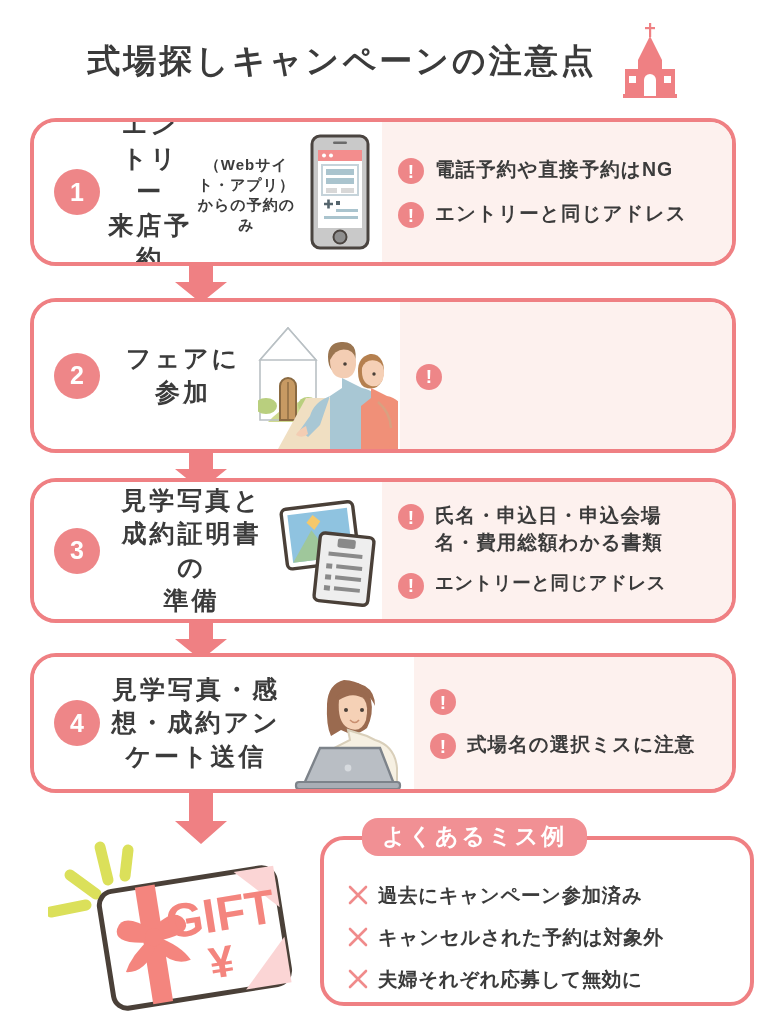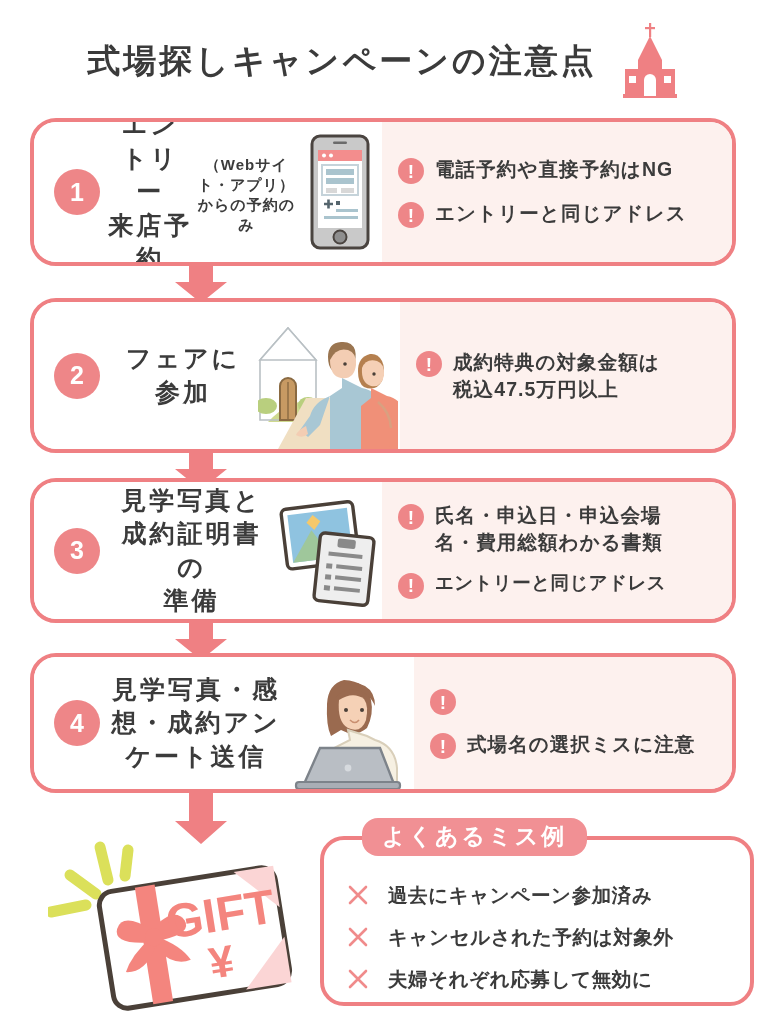--- a/index.html
+++ b/index.html
@@ -84,21 +84,21 @@
     box-sizing:border-box;
     padding:32px 8px 8px 22px;
   }
   .mistakes-badge{
     position:absolute;left:38px;top:-22px;
     background:#f19094;color:#ffffff;border-radius:16px;
     padding:7px 20px 8px;
     font-size:23px;font-weight:700;letter-spacing:3px;line-height:1;
     white-space:nowrap;
   }
-  .mistake-row{display:flex;align-items:center;gap:18px;margin-top:4px;height:38px;}
+  .mistake-row{display:flex;align-items:center;gap:8px;margin-top:4px;height:38px;}
   .x-icon{flex:0 0 auto;width:24px;height:24px;}
   .mistake-text{
     font-size:19.5px;font-weight:700;letter-spacing:0.6px;color:#3b3b3b;
     white-space:nowrap;
   }
 
   
   .gift{position:absolute;left:48px;top:832px;width:250px;height:185px;}
 </style>
 </head>
@@ -193,22 +193,20 @@
         <path d="M104 66 q-1 15 9 18 q11 2 13 -11 q1 -11 -7 -14 q-11 -3 -15 7 Z" fill="#f5d0b6"></path>
         <path d="M113 86 l0 10 -10 8 0 43 44 0 0 -34 q-3 -16 -18 -19 Z" fill="#f09078"></path>
         <path d="M126 98 q10 12 8 26 l-3 23 8 0 0 -40 Z" fill="#f09078"></path>
         <path d="M120 100 q12 10 13 26" fill="none" stroke="#d9a080" stroke-width="2.5"></path>
         <circle cx="116" cy="72" r="1.7" fill="#4a4038"></circle>
       </svg>
     </div>
     <div class="card-right">
       <div class="note">
         <div class="note-icon">!</div>
-        <div class="note-text">成約特典の対象金額は
-税込47.5万円以上</div>
       </div>
     </div>
   </div>
 
   <svg class="arrow" style="top:453px;" viewBox="0 0 70 38">
     <path d="M23 0 h24 v16 h14 L35 37 L9 16 h14 Z" fill="#ef8083"></path>
   </svg>
 
   <div class="card" style="top:478px;height:145px;">
     <div class="card-left">

